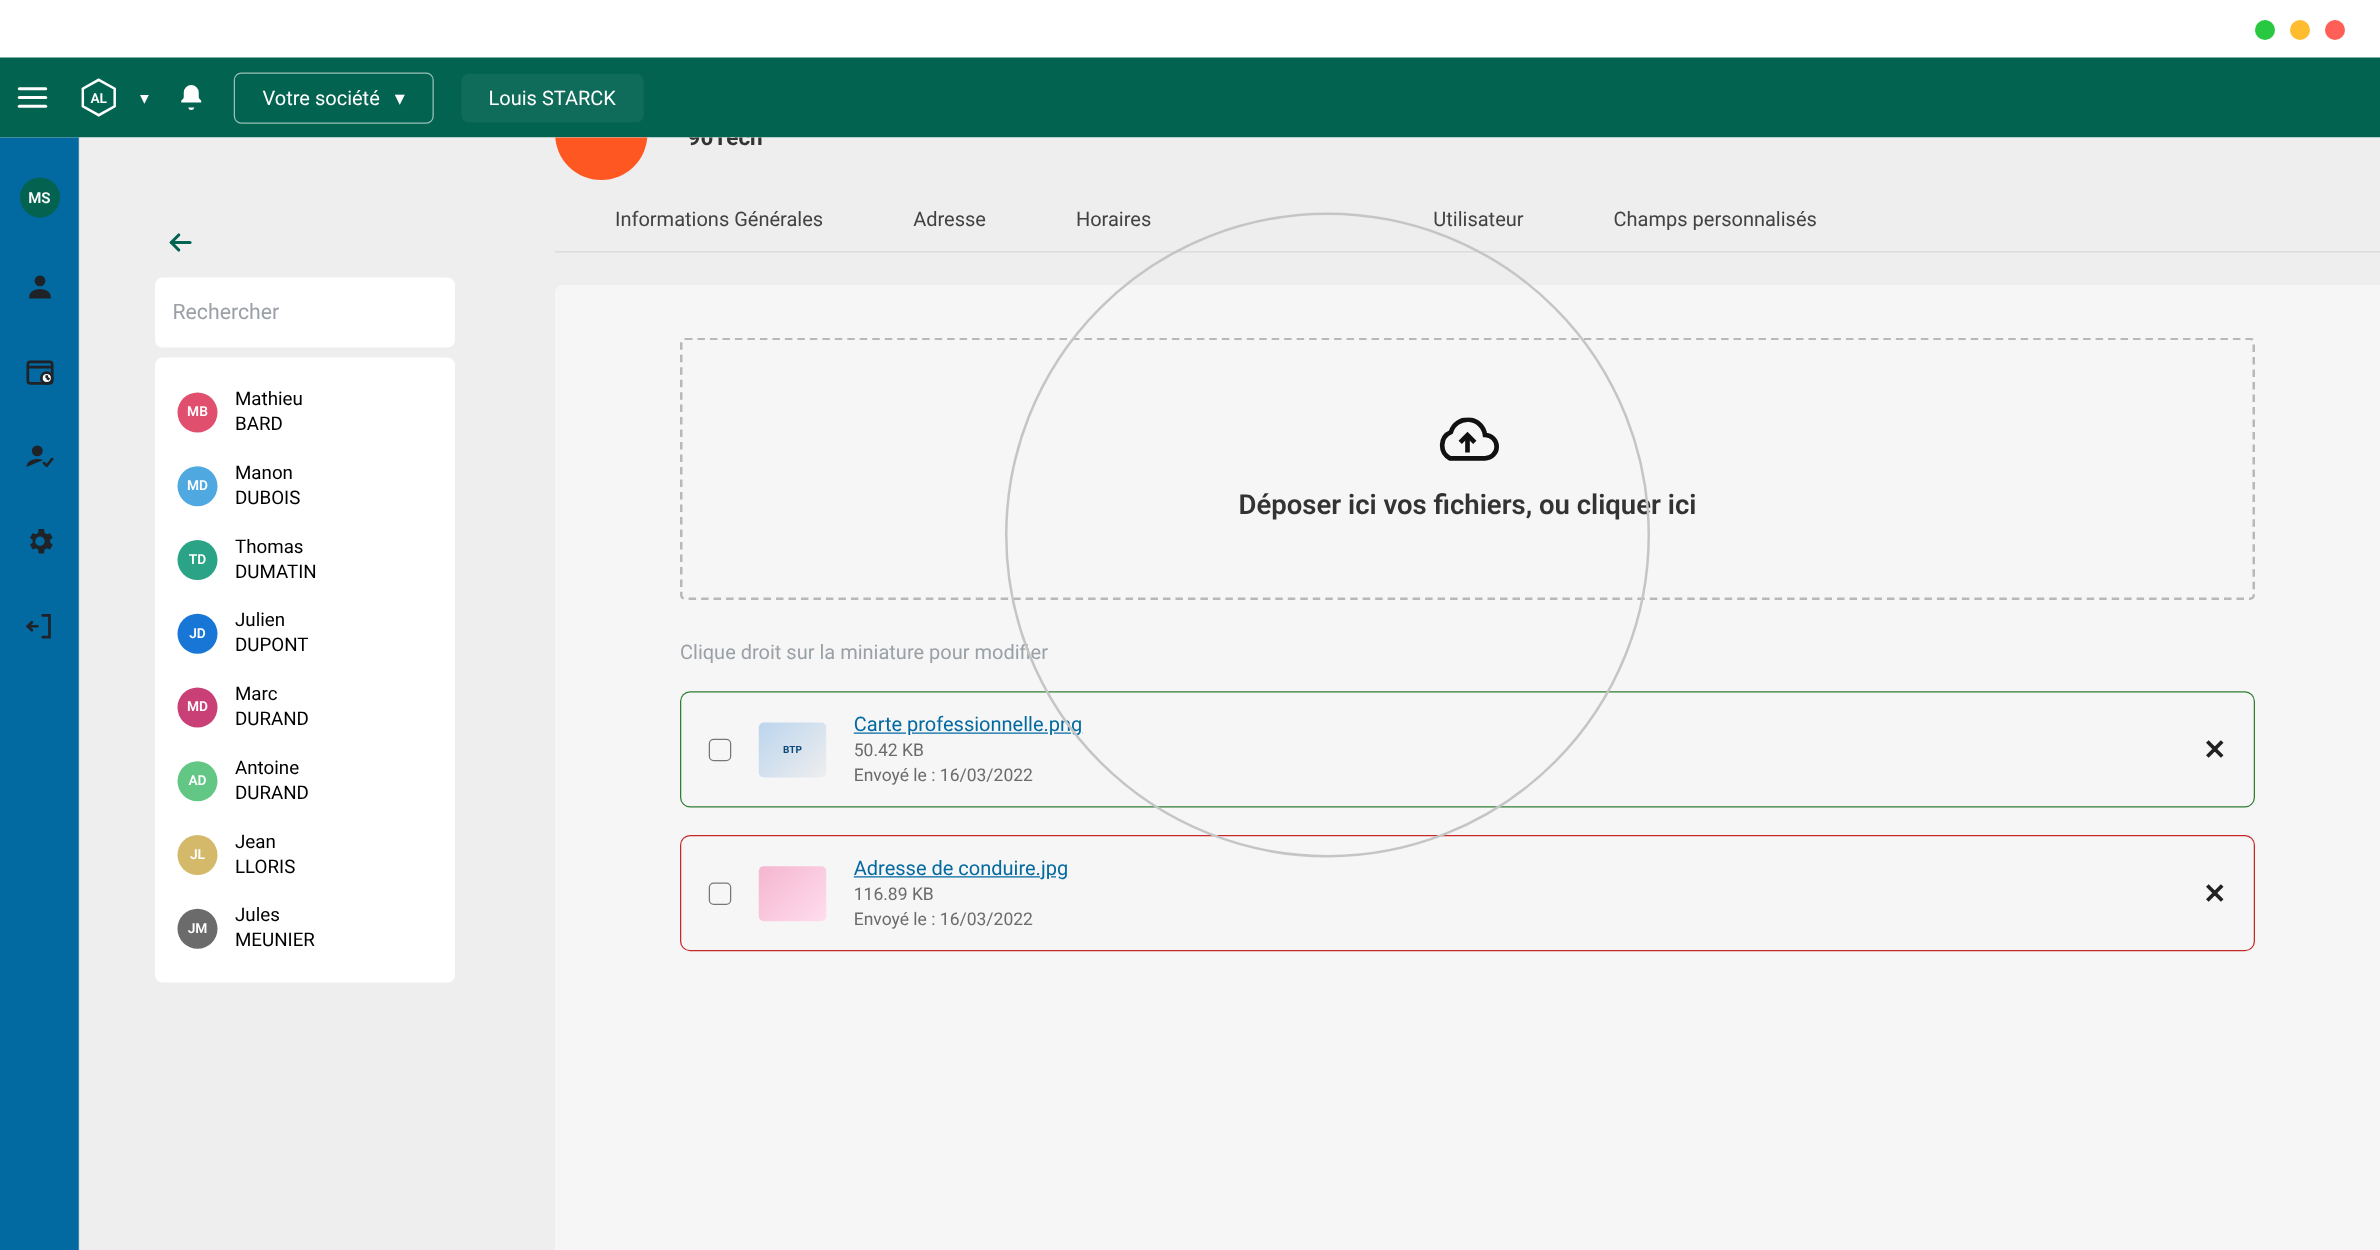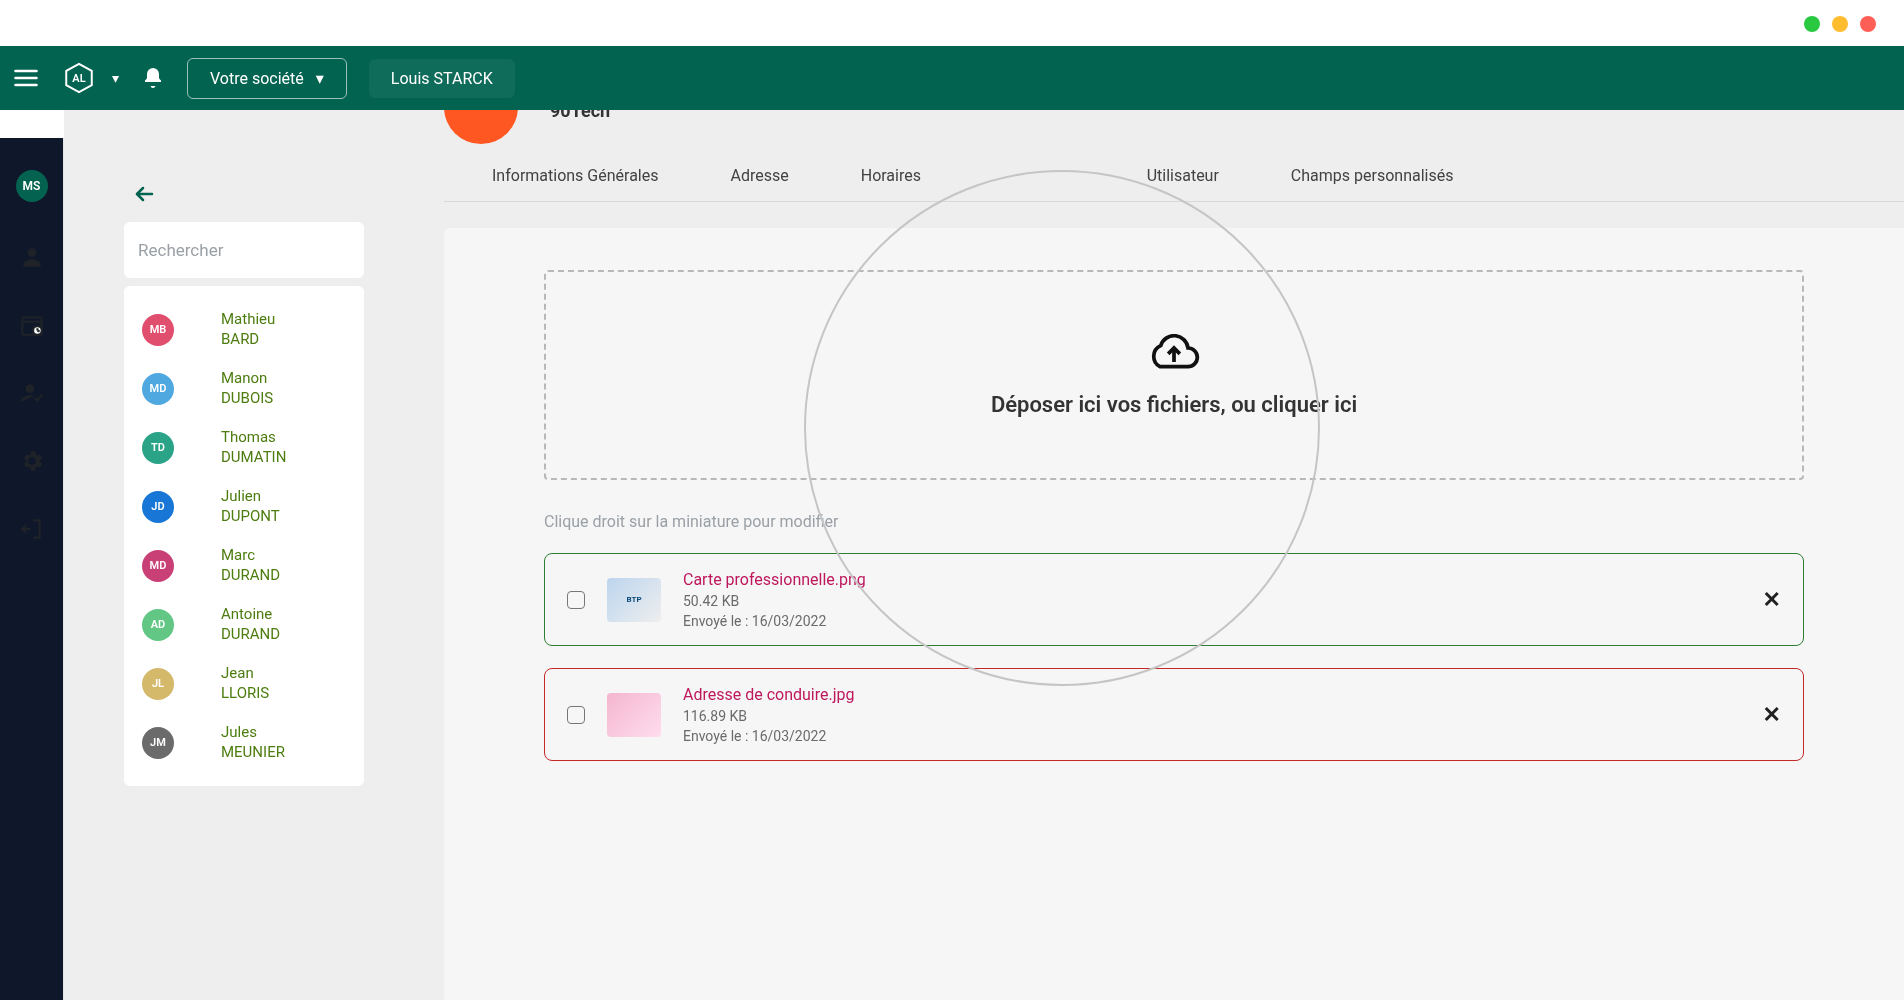--- a/index.html
+++ b/index.html
@@ -14,33 +14,33 @@
 .topbar { position: absolute; top: 46px; left: 0; right: 0; height: 64px; background: #026350; display: flex; align-items: center; padding: 0 12px; gap: 22px; }
 .menu-icon { color: #fff; width: 28px; height: 28px; cursor: pointer; }
 .logo-hex { width: 34px; height: 34px; position: relative; display: flex; align-items: center; justify-content: center; }
 .logo-hex svg { width: 34px; height: 34px; }
 .logo-hex span { position: absolute; color: #fff; font-size: 11px; font-weight: 600; }
 .logo-chevron { color: #fff; font-size: 14px; margin-left: -6px; cursor: pointer; }
 .bell-icon { color: #fff; width: 24px; height: 24px; cursor: pointer; }
 .company-btn { border: 1px solid rgba(255,255,255,0.6); border-radius: 6px; color: #fff; padding: 10px 22px; font-size: 16px; display: flex; align-items: center; gap: 12px; cursor: pointer; background: transparent; }
 .user-chip { color: #fff; font-size: 16px; padding: 10px 22px; border-radius: 6px; background: rgba(255,255,255,0.06); cursor: pointer; }
 
-.sidebar { position: absolute; top: 110px; left: 0; bottom: 0; width: 64px; background: #0f172a; border-right: 1px solid #e4e4e4; display: flex; flex-direction: column; align-items: center; padding-top: 32px; gap: 42px; margin-top: 28px; }
+.sidebar { position: absolute; top: 110px; left: 0; bottom: 0; width: 64px; background: #0369a1; border-right: 1px solid #e4e4e4; display: flex; flex-direction: column; align-items: center; padding-top: 32px; gap: 42px; }
 .side-avatar { width: 32px; height: 32px; border-radius: 50%; background: #046350; color: #fff; display: flex; align-items: center; justify-content: center; font-size: 12px; font-weight: 600; }
 .side-icon { width: 26px; height: 26px; color: #1f2328; cursor: pointer; }
 
 .content { position: absolute; top: 110px; left: 64px; right: 0; bottom: 0; background: #eeeeee; overflow: hidden; }
 
 .people-panel { position: absolute; top: 0; left: 60px; width: 240px; bottom: 0; display: flex; flex-direction: column; gap: 8px; }
 .back-arrow { color: #026350; font-size: 22px; margin: 72px 0 8px 8px; cursor: pointer; width: 28px; }
 .search { background: #fff; border-radius: 6px; padding: 18px 14px; color: #9aa0a6; font-size: 17px; }
 .people-list { background: #fff; border-radius: 6px; padding: 14px 0; overflow: hidden; }
 .person { display: flex; align-items: center; gap: 14px; padding: 10px 18px; cursor: pointer; }
 .person-avatar { width: 32px; height: 32px; min-width: 32px; border-radius: 50%; display: flex; align-items: center; justify-content: center; font-size: 11px; font-weight: 600; color: #fff; }
-.person-name { font-size: 15px; color: #4d7c0f; line-height: 1.3; margin-left: 33px; }
+.person-name { font-size: 15px; color: #000000; line-height: 1.3; }
 
 .main-panel { position: absolute; top: 0; left: 320px; right: 0; bottom: 0; }
 
 .org-header { position: absolute; top: 0; left: 60px; right: 0; height: 78px; display: flex; align-items: flex-end; }
 .org-logo { width: 74px; height: 74px; border-radius: 50%; background: #ff5722; position: absolute; top: -40px; left: 0; }
 .org-name { position: absolute; top: -10px; left: 106px; font-weight: 700; font-size: 18px; color: #333; }
 
 .tabs { position: absolute; top: 40px; left: 60px; right: 0; display: flex; gap: 72px; padding: 10px 48px; border-bottom: 1px solid #d8d8d8; }
 .tab { font-size: 16px; color: #424242; cursor: pointer; padding: 6px 0; }
 .tab.hidden-behind { opacity: 0; }
@@ -53,21 +53,21 @@
 
 .hint { margin-top: 32px; font-size: 16px; color: #9aa0a6; }
 
 .file-row { margin-top: 22px; border-radius: 8px; padding: 16px 22px; display: flex; align-items: center; gap: 22px; }
 .file-row.ok { border: 1px solid #2e7d32; }
 .file-row.warn { border: 1px solid #c62828; }
 .file-check { width: 18px; height: 18px; border: 1px solid #777; border-radius: 4px; cursor: pointer; }
 .file-thumb { width: 54px; height: 44px; border-radius: 4px; background: linear-gradient(135deg,#bcd5ee,#eee); display: flex; align-items: center; justify-content: center; color: #0b4a7a; font-size: 8px; font-weight: 700; }
 .file-thumb.pink { background: linear-gradient(135deg,#f4b6cf,#fde); color:#8a2a5a; }
 .file-info { flex: 1; display: flex; flex-direction: column; gap: 4px; }
-.file-name { font-size: 16px; color: #be185d; }
+.file-name { font-size: 16px; color: #0369a1; text-decoration: underline; }
 .file-meta { font-size: 14px; color: #6b6b6b; }
 .file-close { font-size: 22px; color: #212121; cursor: pointer; font-weight: 700; }
 
 .magnifier { position: absolute; top: 60px; left: 740px; width: 516px; height: 516px; border: 2px solid #c5c5c5; border-radius: 50%; pointer-events: none; background: rgba(255,255,255,0); }
 
 svg { display: block; }
 </style>
 </head>
 <body>
 

